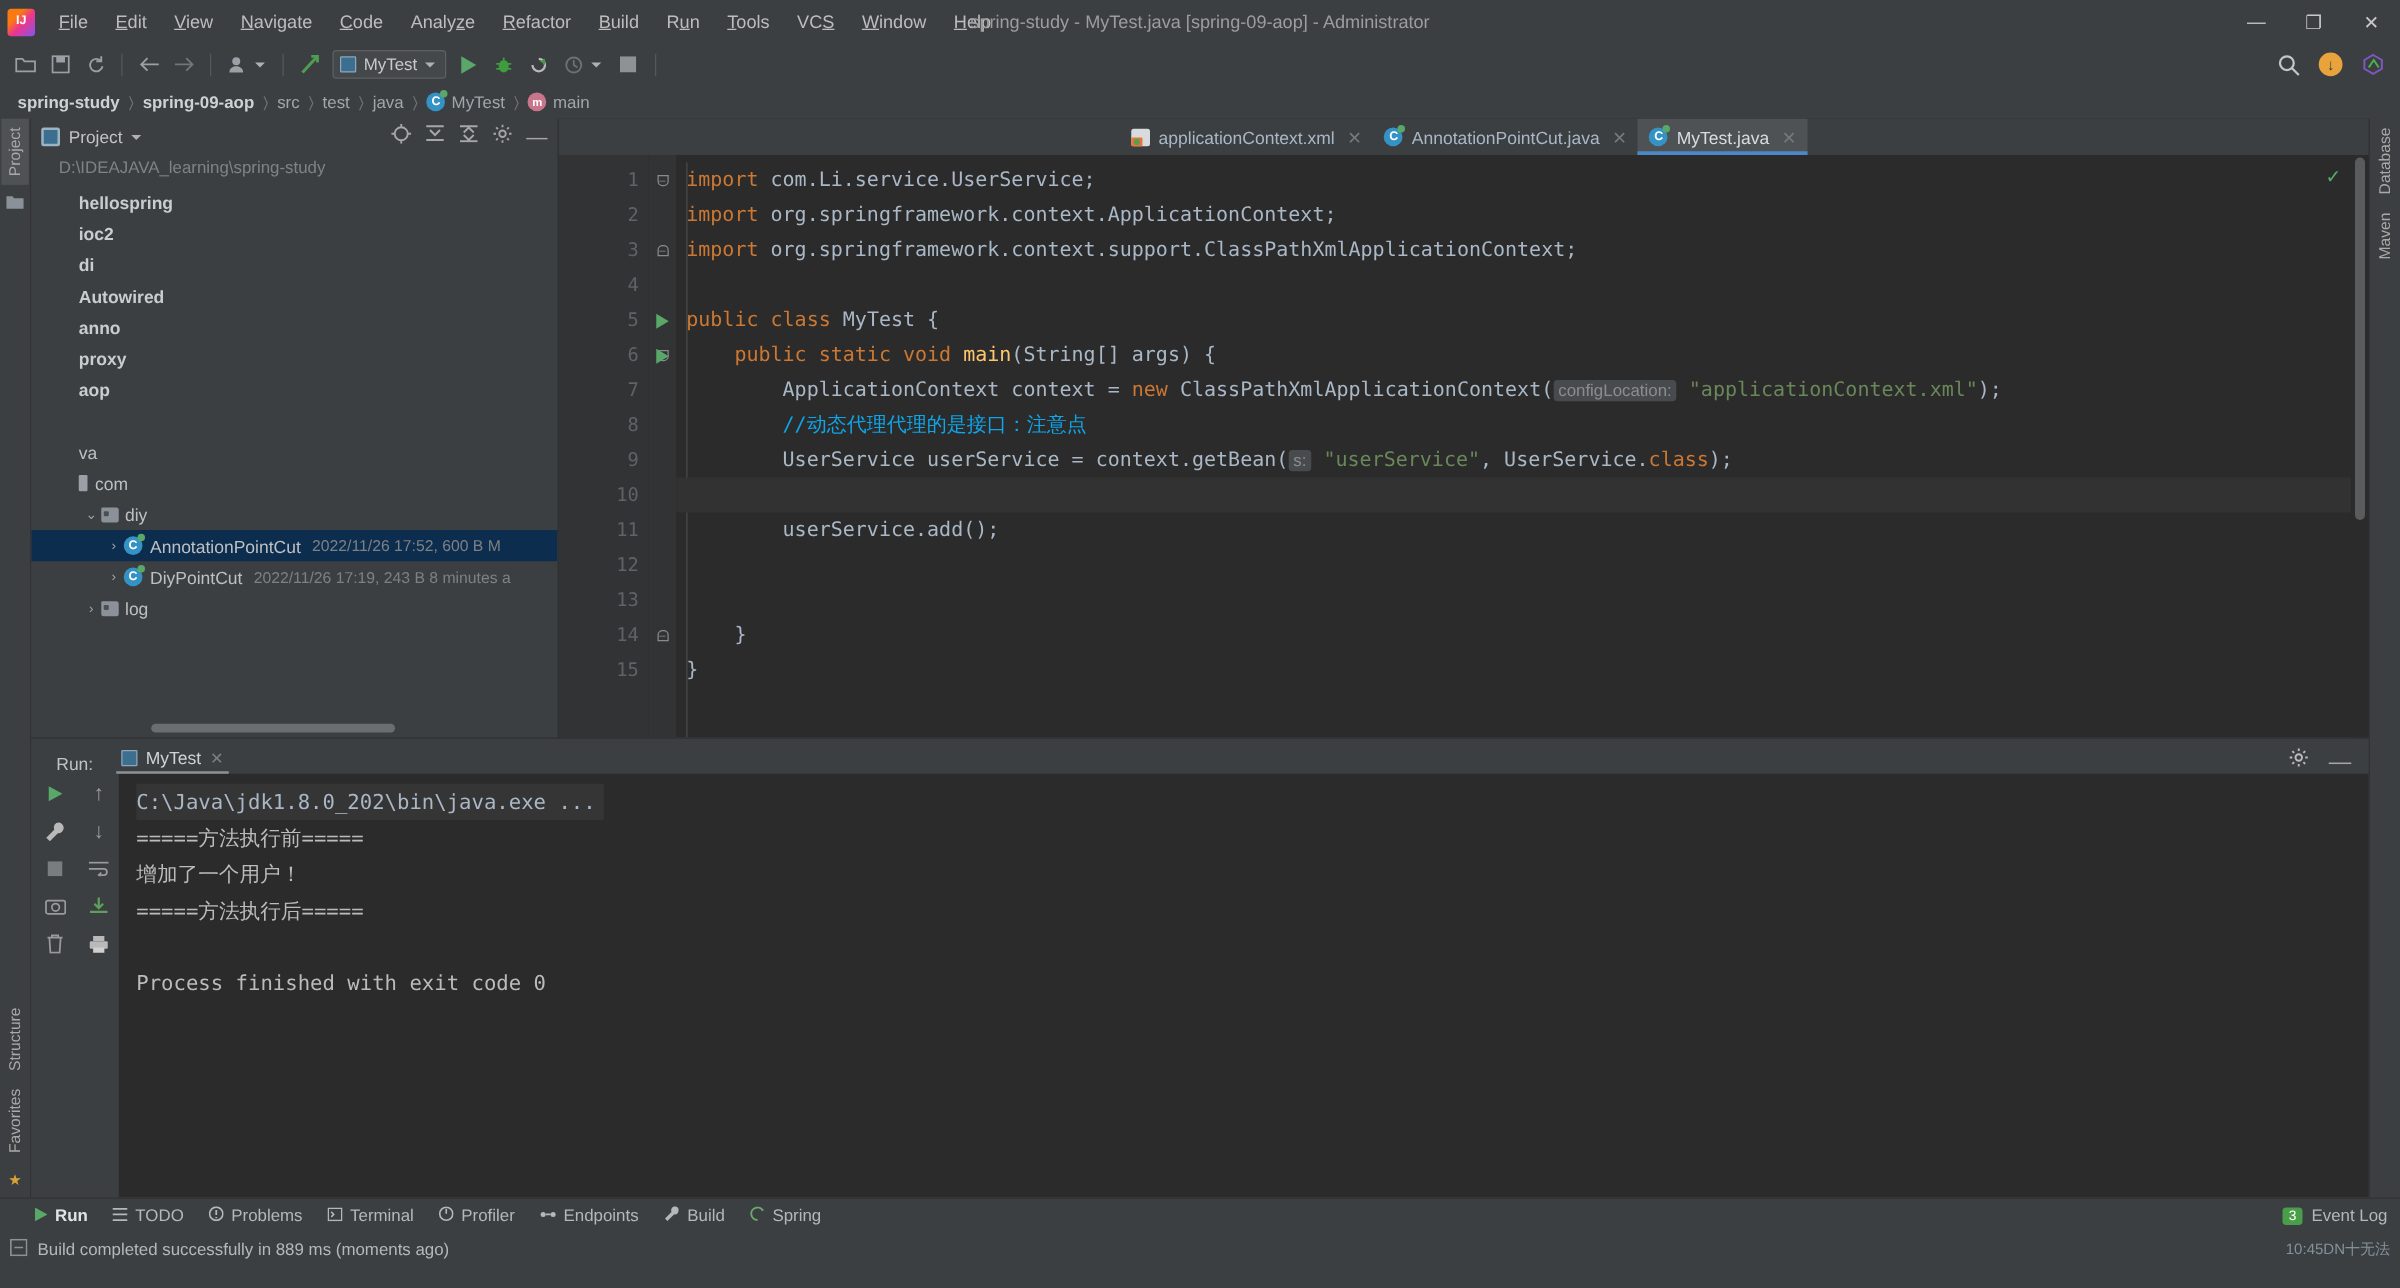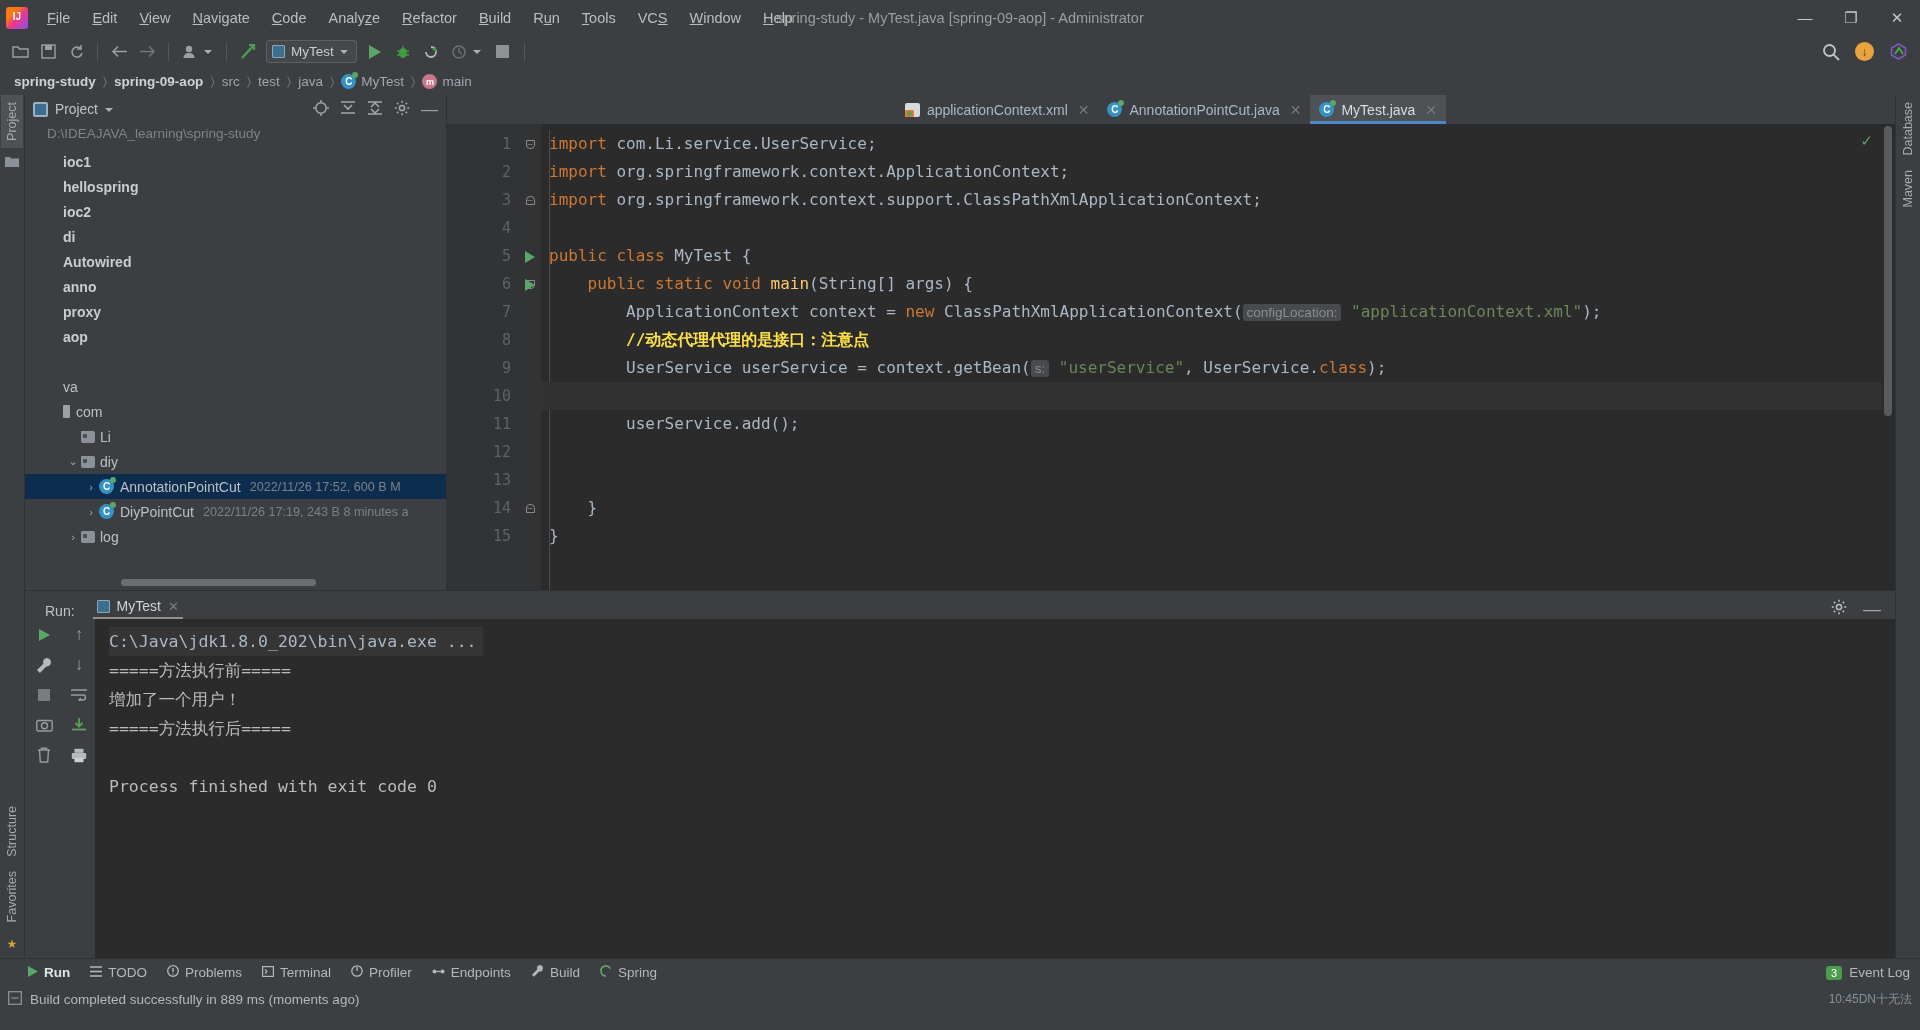--- a/index.html
+++ b/index.html
@@ -150,21 +150,21 @@
   .foldcol { width: 22px; flex: 0 0 22px; background: #313335; padding-top: 6px; }
   .fold { height:28px; display:flex; align-items:center; justify-content:center; color:#8a8a8a; font-size:11px;}
   .fold .sq { width:9px;height:9px;border:1px solid #8a8a8a; display:flex;align-items:center;justify-content:center; font-size:9px; line-height:7px;}
   .codecol { flex: 1 1 auto; padding-top: 6px; position: relative; overflow: hidden; }
   .cline {
     height: 28px; line-height: 28px; font-family: "DejaVu Sans Mono", monospace;
     font-size: 16px; color: #a9b7c6; white-space: pre; padding-left: 8px;
   }
   .kw { color: #cc7832; }
   .str { color: #6a8759; }
-  .cmt { color: #fde047; font-weight: bold; }
+  .cmt { color: #0ea5e9; }
   .fn  { color: #ffc66d; }
   .hint {
     background: #484b4d; color: #8c8c8c; border-radius: 3px; padding: 1px 4px;
     font-size: 13.5px; font-family: "Liberation Sans", sans-serif;
   }
   .caretline { position:absolute; left:0; right:0; height:28px; background:#323232; }
   .vsep { position:absolute; left:0; top:6px; bottom:0; width:1px; background:#4b4b4b; }
   .ed-scroll { width: 14px; flex: 0 0 14px; background: #2b2b2b; position: relative;}
   .ed-thumb { position:absolute; top:2px; left:3px; width:8px; height:290px; background:#595b5d; border-radius:4px; }
   .ed-check { position:absolute; right:22px; top:8px; color:#59a869; font-size:15px; }
@@ -405,24 +405,20 @@
                     <circle cx="8" cy="8" r="2.6" fill="none" stroke="#a6a6a6" stroke-width="1.5"></circle>
                     <path d="M8 .8v2M8 13.2v2M.8 8h2M13.2 8h2M2.9 2.9l1.4 1.4M11.7 11.7l1.4 1.4M13.1 2.9l-1.4 1.4M4.3 11.7l-1.4 1.4" stroke="#a6a6a6" stroke-width="1.5"></path>
                   </svg>
               </span>
               <span style="font-size:17px;line-height:10px">—</span>
             </div>
           </div>
           <div class="pp-path">D:\IDEAJAVA_learning\spring-study</div>
           <div class="pp-tree" id="tree-host">
 
-          <div class="tree-row bold" style="padding-left: 22px;">
-                <span class="tw"></span>
-                <span>ioc1</span>
-              </div>
               <div class="tree-row bold" style="padding-left: 22px;">
                 <span class="tw"></span>
                 <span>hellospring</span>
               </div>
               <div class="tree-row bold" style="padding-left: 22px;">
                 <span class="tw"></span>
                 <span>ioc2</span>
               </div>
               <div class="tree-row bold" style="padding-left: 22px;">
                 <span class="tw"></span>
@@ -449,25 +445,20 @@
                 <span></span>
               </div>
               <div class="tree-row" style="padding-left: 22px;">
                 <span class="tw"></span>
                 <span>va</span>
               </div>
               <div class="tree-row" style="padding-left: 22px;">
                 <span class="tw"></span>
                 <span class="ic-mod"></span>
                 <span>com</span>
-              </div>
-              <div class="tree-row" style="padding-left: 40px;">
-                <span class="tw"></span>
-                <span class="ic-folder"></span>
-                <span>Li</span>
               </div>
               <div class="tree-row" style="padding-left: 40px;">
                 <span class="tw">⌄</span>
                 <span class="ic-folder"></span>
                 <span>diy</span>
               </div>
               <div class="tree-row sel" style="padding-left: 58px;">
                 <span class="tw">›</span>
                 <span class="ic-class" style="margin-right: 6px;">C</span>
                 <span>AnnotationPointCut</span>

